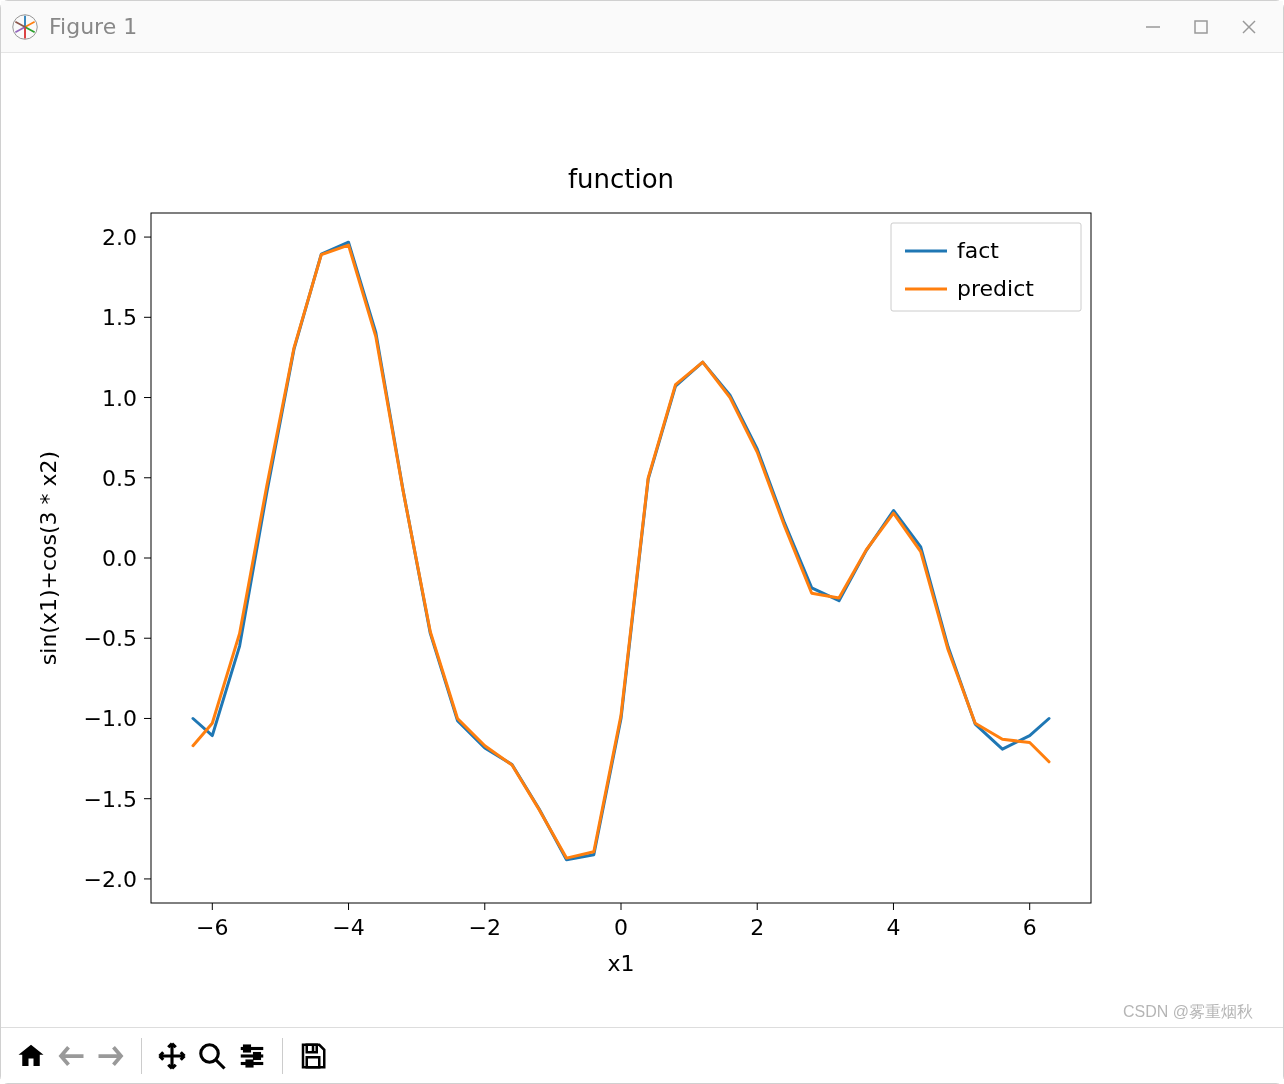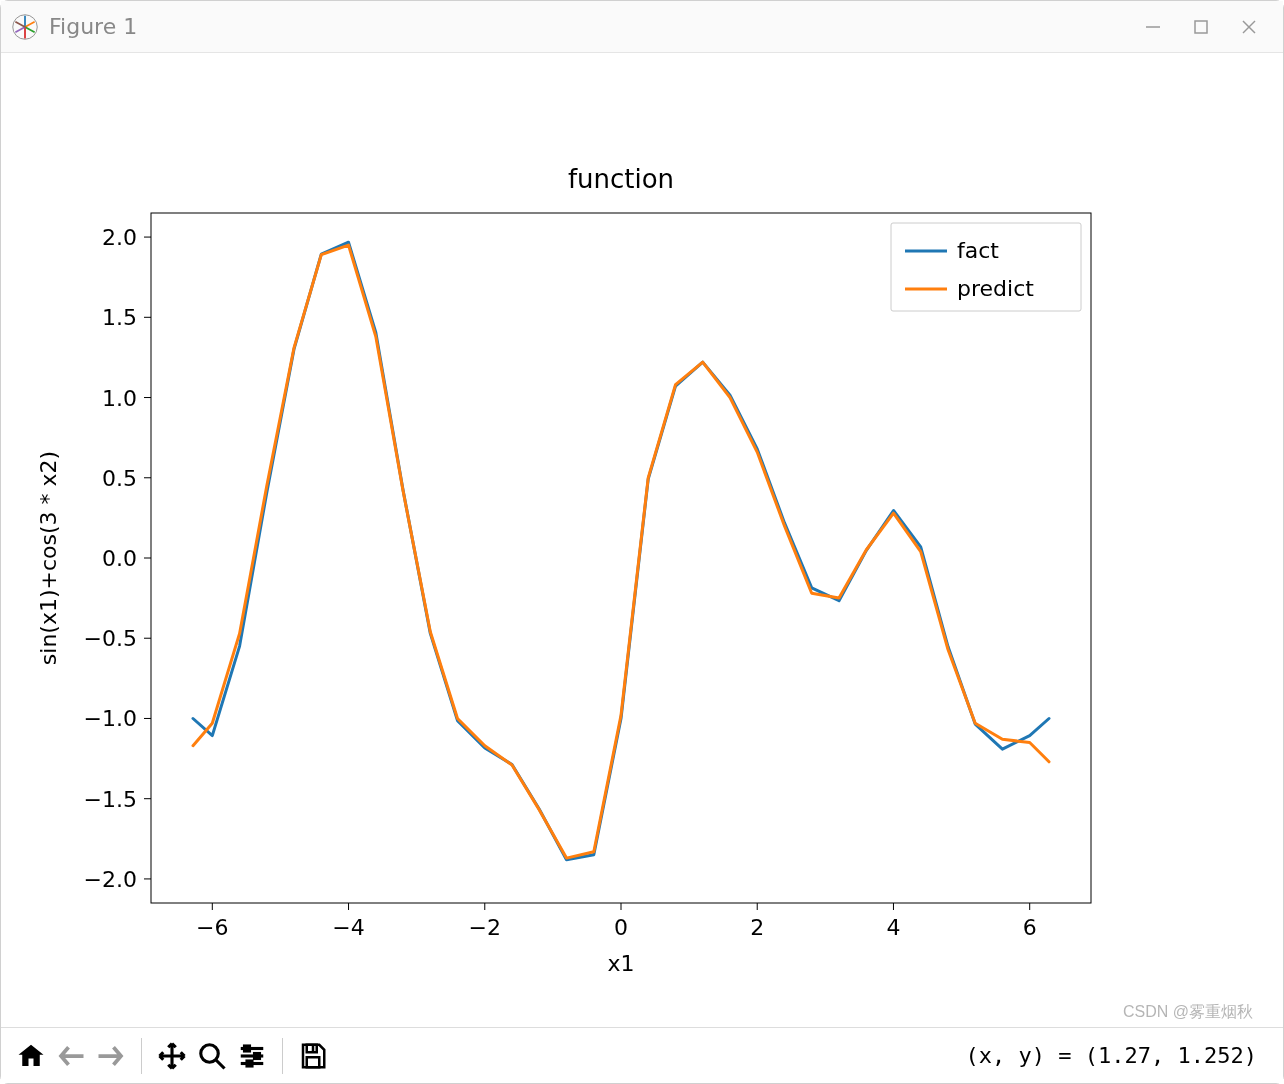--- a/index.html
+++ b/index.html
@@ -163,15 +163,14 @@
       <div class="tool-btn">
         <svg viewBox="0 0 24 24" fill="none" stroke="currentColor" stroke-width="2">
             <path d="M4 3 h13 l4 4 v14 h-17 Z"></path>
             <rect x="7" y="3" width="8" height="6" fill="none"></rect>
             <rect x="7" y="13" width="10" height="8" fill="none"></rect>
             <line x1="12" y1="4" x2="12" y2="8"></line>
           </svg>
       </div>
     </div>
     <span class="spacer"></span>
-    <span class="coord-readout">(x, y) = (1.27, 1.252)</span>
   </div>
 </div>
 
 </body></html>

